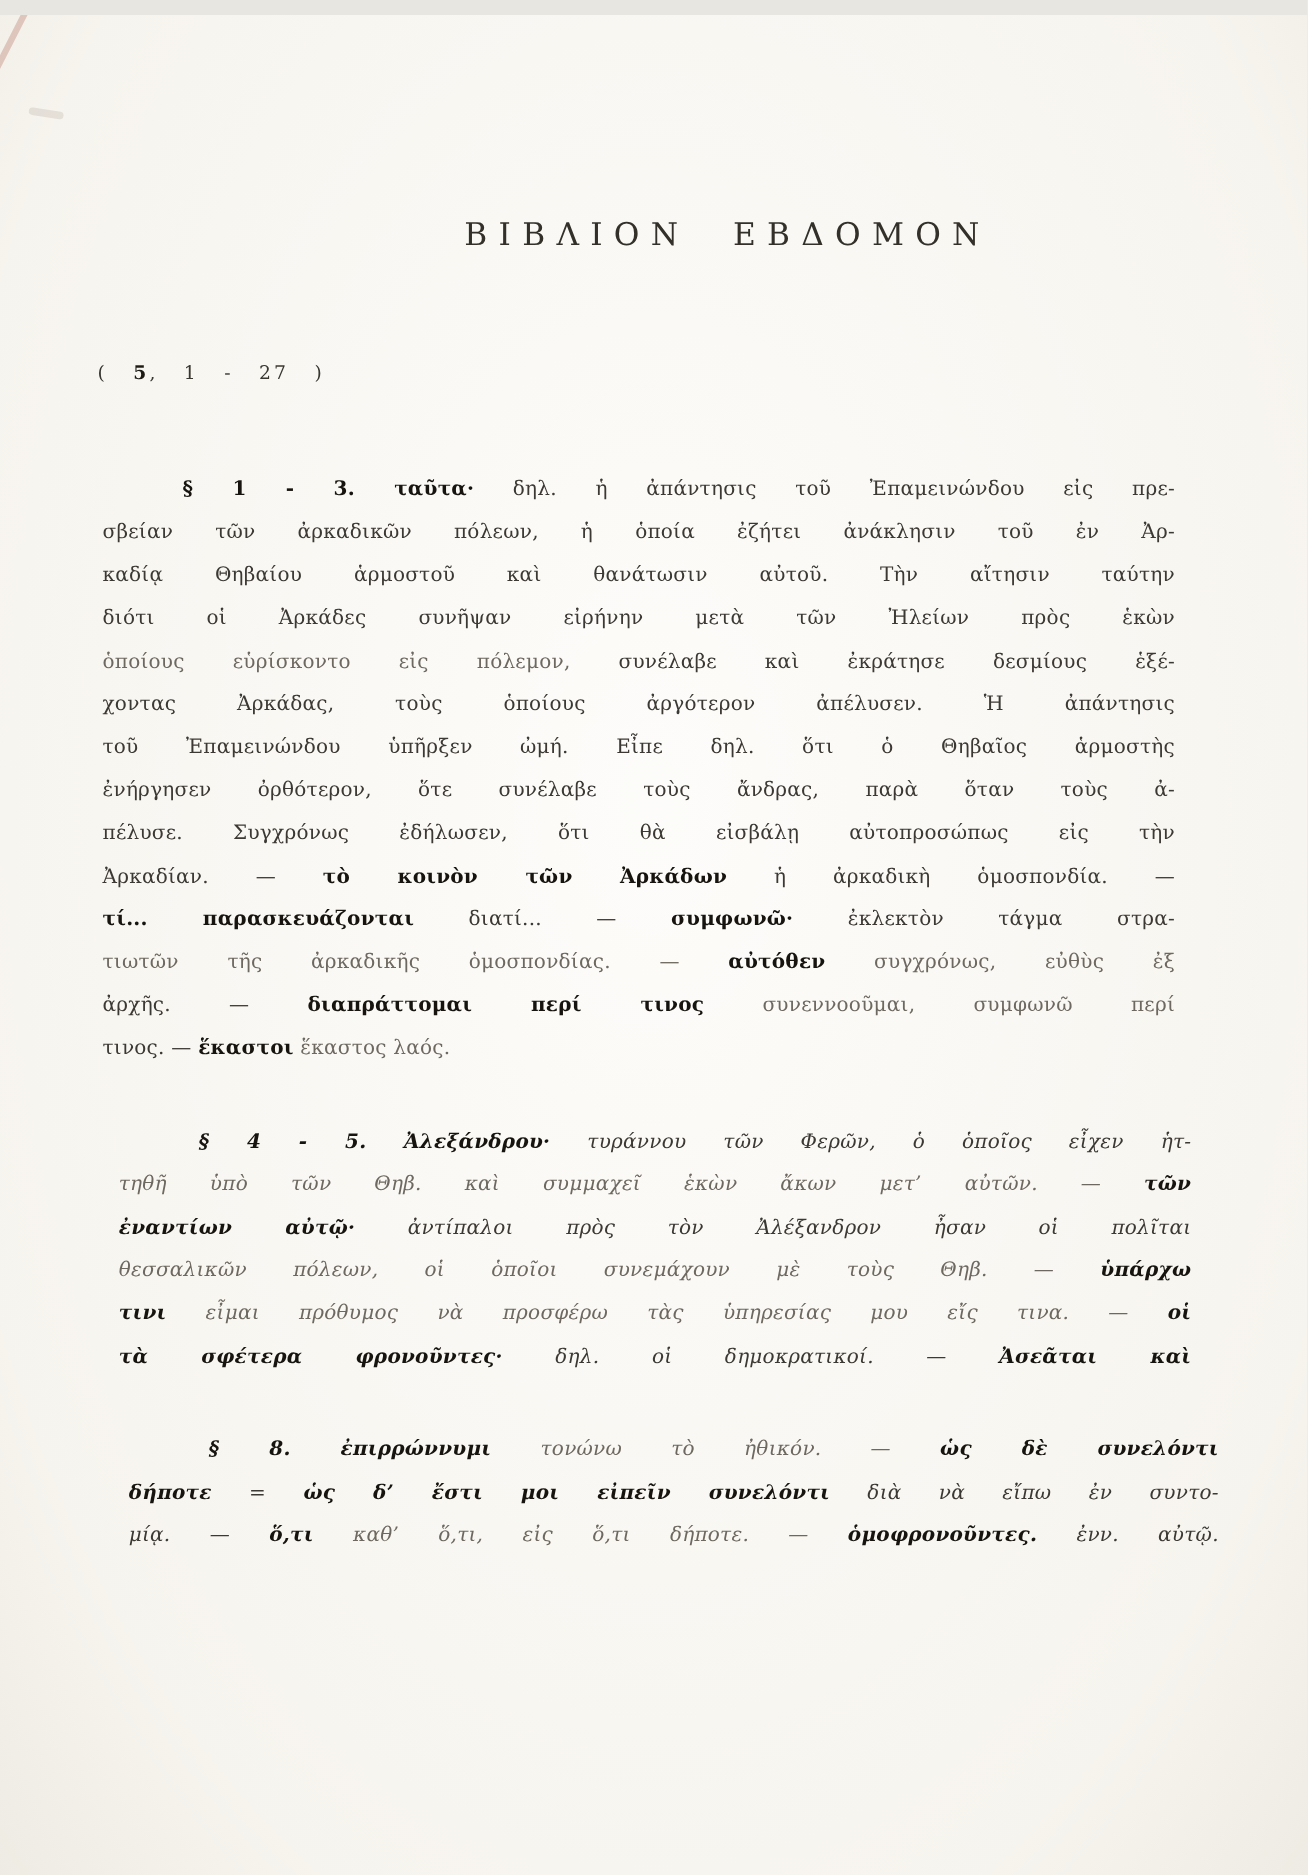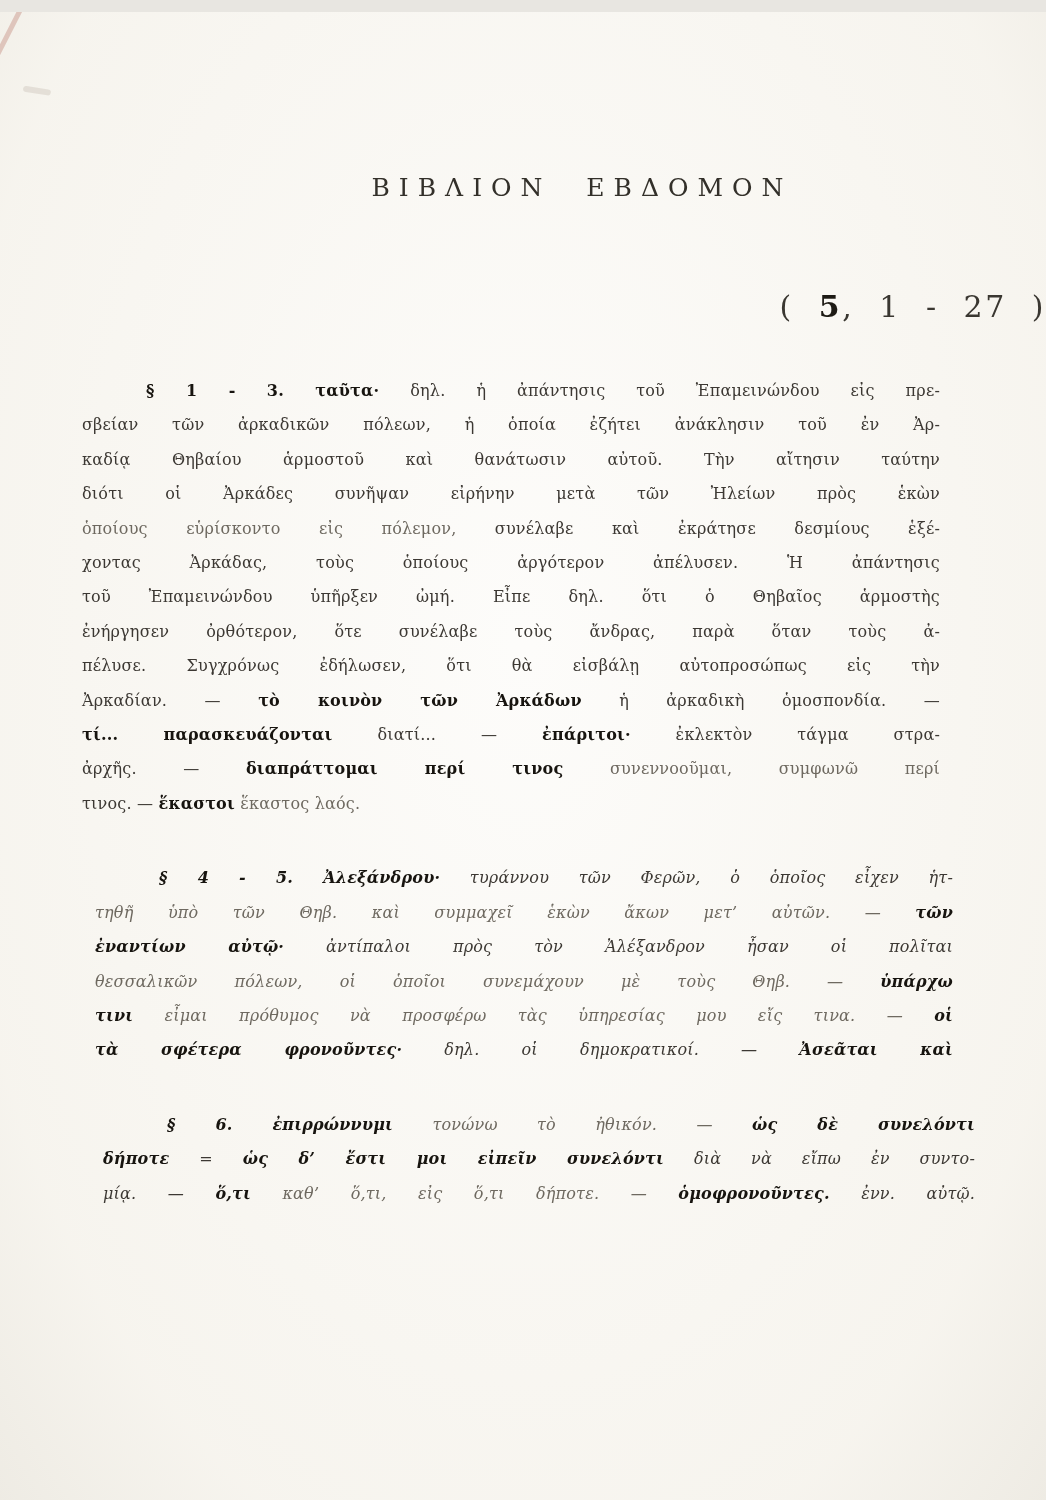--- a/index.html
+++ b/index.html
@@ -26,22 +26,22 @@
     position:absolute;top:161px;left:0;width:100%;box-sizing:border-box;
     padding-left:118px;
     margin:0;text-align:center;
     font-size:25px;font-weight:400;
     letter-spacing:9px;word-spacing:18px;
     color:#33302a;
   }
   .subtitle{
     position:absolute;top:277px;left:0;width:100%;box-sizing:border-box;
     padding-left:78px;
-    text-align:right;
-    font-size:30px;letter-spacing:2.5px;word-spacing:13px;
+    text-align:left;
+    font-size:15px;letter-spacing:2.5px;word-spacing:13px;
     color:#3a3731;
   }
   .subtitle .b{font-weight:bold;color:#1d1a14;}
   .body{
     position:absolute;top:362px;left:82px;width:858px;
     font-size:16px;line-height:34.4px;
     letter-spacing:0.2px;
     color:var(--ink,#3c3833);
   }
   .para{margin:0;}
@@ -68,31 +68,32 @@
         <div class="line indent"><span class="b">§ 1 - 3. ταῦτα·</span><span class="r"> δηλ. ἡ ἀπάντησις τοῦ Ἐπαμεινώνδου εἰς πρε-</span></div>
         <div class="line"><span class="r">σβείαν τῶν ἀρκαδικῶν πόλεων, ἡ ὁποία ἐζήτει ἀνάκλησιν τοῦ ἐν Ἀρ-</span></div>
         <div class="line"><span class="r">καδίᾳ Θηβαίου ἁρμοστοῦ καὶ θανάτωσιν αὐτοῦ. Τὴν αἴτησιν ταύτην</span></div>
         <div class="line"><span class="r">διότι οἱ Ἀρκάδες συνῆψαν εἰρήνην μετὰ τῶν Ἠλείων πρὸς ἑκὼν</span></div>
         <div class="line"><span class="f">ὁποίους εὑρίσκοντο εἰς πόλεμον, </span><span class="r">συνέλαβε καὶ ἐκράτησε δεσμίους ἑξέ-</span></div>
         <div class="line"><span class="r">χοντας Ἀρκάδας, τοὺς ὁποίους ἀργότερον ἀπέλυσεν. Ἡ ἀπάντησις</span></div>
         <div class="line"><span class="r">τοῦ Ἐπαμεινώνδου ὑπῆρξεν ὠμή. Εἶπε δηλ. ὅτι ὁ Θηβαῖος ἁρμοστὴς</span></div>
         <div class="line"><span class="r">ἐνήργησεν ὀρθότερον, ὅτε συνέλαβε τοὺς ἄνδρας, παρὰ ὅταν τοὺς ἀ-</span></div>
         <div class="line"><span class="r">πέλυσε. Συγχρόνως ἐδήλωσεν, ὅτι θὰ εἰσβάλῃ αὐτοπροσώπως εἰς τὴν</span></div>
         <div class="line"><span class="r">Ἀρκαδίαν. — </span><span class="b">τὸ κοινὸν τῶν Ἀρκάδων</span><span class="r"> ἡ ἀρκαδικὴ ὁμοσπονδία. —</span></div>
-        <div class="line"><span class="b">τί... παρασκευάζονται</span><span class="r"> διατί... — </span><span class="b">ἐπάριτοι·</span><span class="r"> ἐκλεκτὸν τάγμα στρα-</span></div>
+        <div class="line"><span class="b">τί... παρασκευάζονται</span><span class="r"> διατί... — </span><span class="b">συμφωνῶ·</span><span class="r"> ἐκλεκτὸν τάγμα στρα-</span></div>
+        <div class="line"><span class="f">τιωτῶν τῆς ἀρκαδικῆς ὁμοσπονδίας. — </span><span class="b">αὐτόθεν</span><span class="f"> συγχρόνως, εὐθὺς ἐξ</span></div>
         <div class="line"><span class="r">ἀρχῆς. — </span><span class="b">διαπράττομαι περί τινος</span><span class="f"> συνεννοοῦμαι, συμφωνῶ περί</span></div>
         <div class="line last"><span class="r">τινος. — </span><span class="b">ἕκαστοι</span><span class="f"> ἕκαστος λαός.</span></div>
       </div>
       <div class="para">
         <div class="line indent"><span class="b">§ 4 - 5. Ἀλεξάνδρου·</span><span class="r"> τυράννου τῶν Φερῶν, ὁ ὁποῖος εἶχεν ἡτ-</span></div>
         <div class="line"><span class="f">τηθῆ ὑπὸ τῶν Θηβ. καὶ συμμαχεῖ ἑκὼν ἄκων μετ’ αὐτῶν. — </span><span class="b">τῶν</span></div>
         <div class="line"><span class="b">ἐναντίων αὐτῷ·</span><span class="r"> ἀντίπαλοι πρὸς τὸν Ἀλέξανδρον ἦσαν οἱ πολῖται</span></div>
         <div class="line"><span class="f">θεσσαλικῶν πόλεων, οἱ ὁποῖοι συνεμάχουν μὲ τοὺς Θηβ. — </span><span class="b">ὑπάρχω</span></div>
         <div class="line"><span class="b">τινι</span><span class="f"> εἶμαι πρόθυμος νὰ προσφέρω τὰς ὑπηρεσίας μου εἴς τινα. — </span><span class="b">οἱ</span></div>
         <div class="line"><span class="b">τὰ σφέτερα φρονοῦντες·</span><span class="r"> δηλ. οἱ δημοκρατικοί. — </span><span class="b">Ἀσεᾶται καὶ</span></div>
       </div>
       <div class="para">
-        <div class="line indent"><span class="b">§ 6. ἐπιρρώννυμι</span><span class="f"> τονώνω τὸ ἠθικόν. — </span><span class="b">ὡς δὲ συνελόντι</span></div>
+        <div class="line indent"><span class="b">§ 8. ἐπιρρώννυμι</span><span class="f"> τονώνω τὸ ἠθικόν. — </span><span class="b">ὡς δὲ συνελόντι</span></div>
         <div class="line"><span class="b">δήποτε</span><span class="r"> = </span><span class="b">ὡς δ’ ἔστι μοι εἰπεῖν συνελόντι</span><span class="r"> διὰ νὰ εἴπω ἐν συντο-</span></div>
         <div class="line"><span class="r">μίᾳ. — </span><span class="b">ὅ,τι</span><span class="f"> καθ’ ὅ,τι, εἰς ὅ,τι δήποτε. — </span><span class="b">ὁμοφρονοῦντες.</span><span class="r"> ἐνν. αὐτῷ.</span></div>
       </div>
     </div>
 </div>
 
 </body></html>

